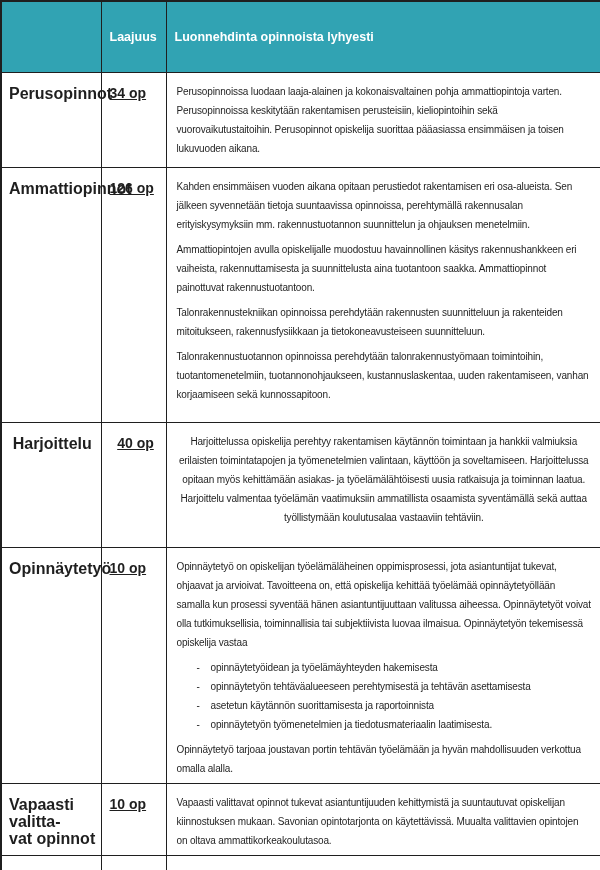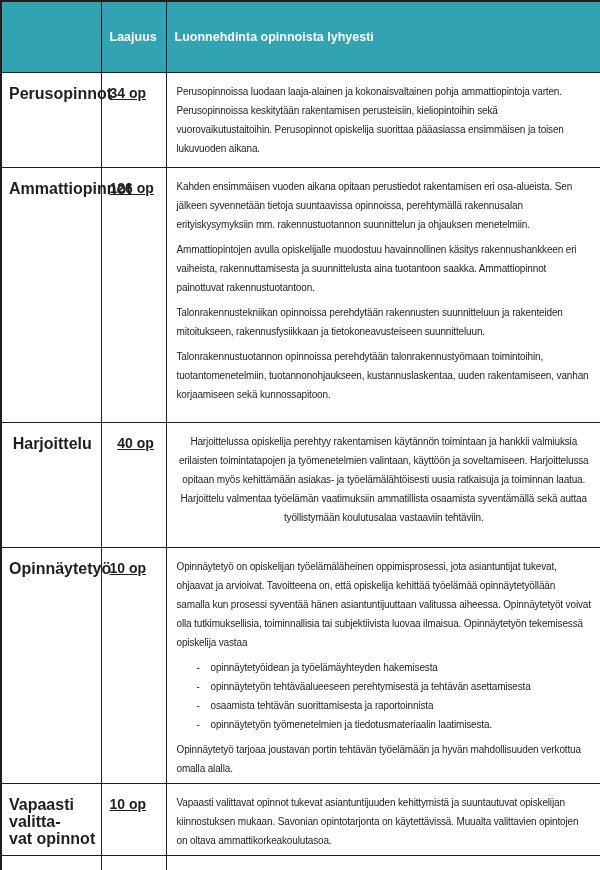--- a/index.html
+++ b/index.html
@@ -127,21 +127,21 @@
     </tr>
 
     <tr class="r-opn">
       <td class="cell-label">Opinnäytetyö</td>
       <td class="cell-extent">10 op</td>
       <td class="cell-desc">
         <p>Opinnäytetyö on opiskelijan työelämäläheinen oppimisprosessi, jota asiantuntijat tukevat, ohjaavat ja arvioivat. Tavoitteena on, että opiskelija kehittää työelämää opinnäytetyöllään samalla kun prosessi syventää hänen asiantuntijuuttaan valitussa aiheessa.  Opinnäytetyöt voivat olla tutkimuksellisia, toiminnallisia tai subjektiivista luovaa ilmaisua. Opinnäytetyön tekemisessä opiskelija vastaa</p>
         <ul class="dash-list">
           <li>opinnäytetyöidean ja työelämäyhteyden hakemisesta</li>
           <li>opinnäytetyön tehtäväalueeseen perehtymisestä ja tehtävän asettamisesta</li>
-          <li>osaamista tehtävän suorittamisesta ja raportoinnista</li>
+          <li>asetetun käytännön suorittamisesta ja raportoinnista</li>
           <li>opinnäytetyön työmenetelmien ja tiedotusmateriaalin laatimisesta.</li>
         </ul>
         <p>Opinnäytetyö tarjoaa joustavan portin tehtävän työelämään ja hyvän mahdollisuuden verkottua omalla alalla.</p>
       </td>
     </tr>
 
     <tr class="r-vap">
       <td class="cell-label">Vapaasti valitta-
 vat opinnot</td>
       <td class="cell-extent">10 op</td>

